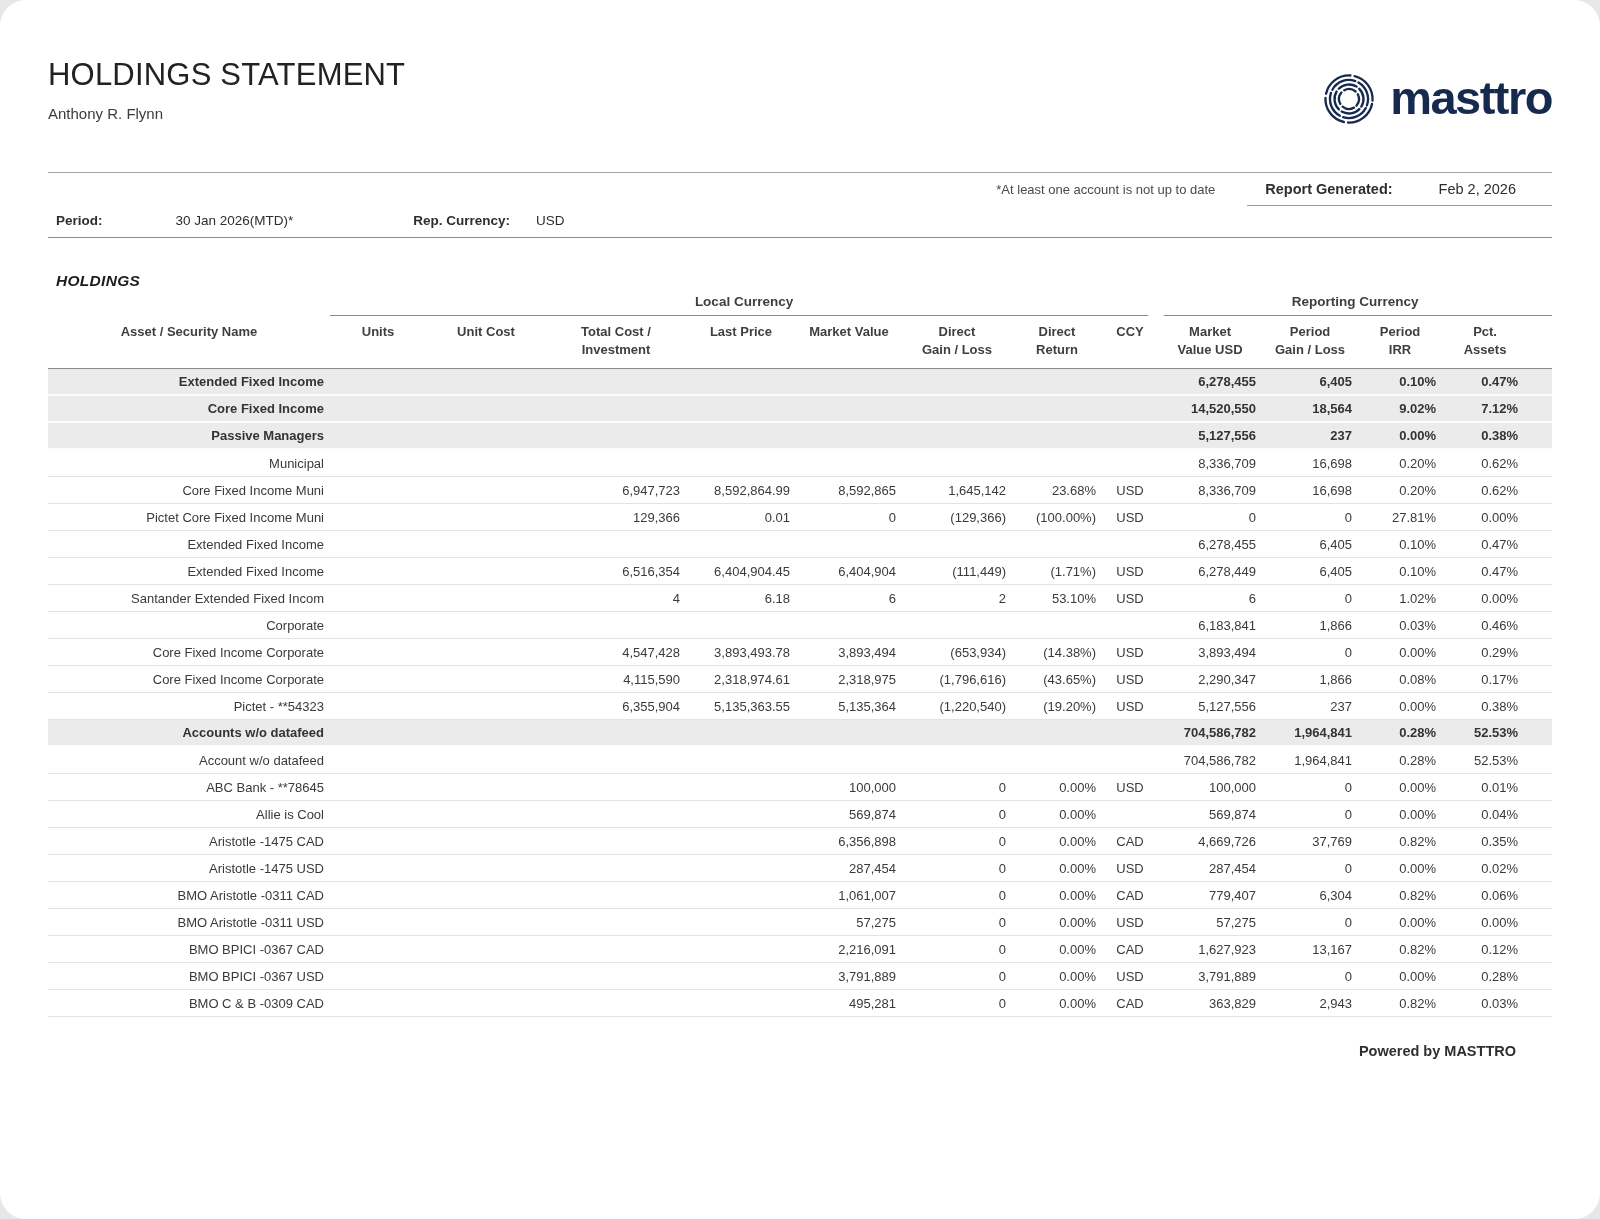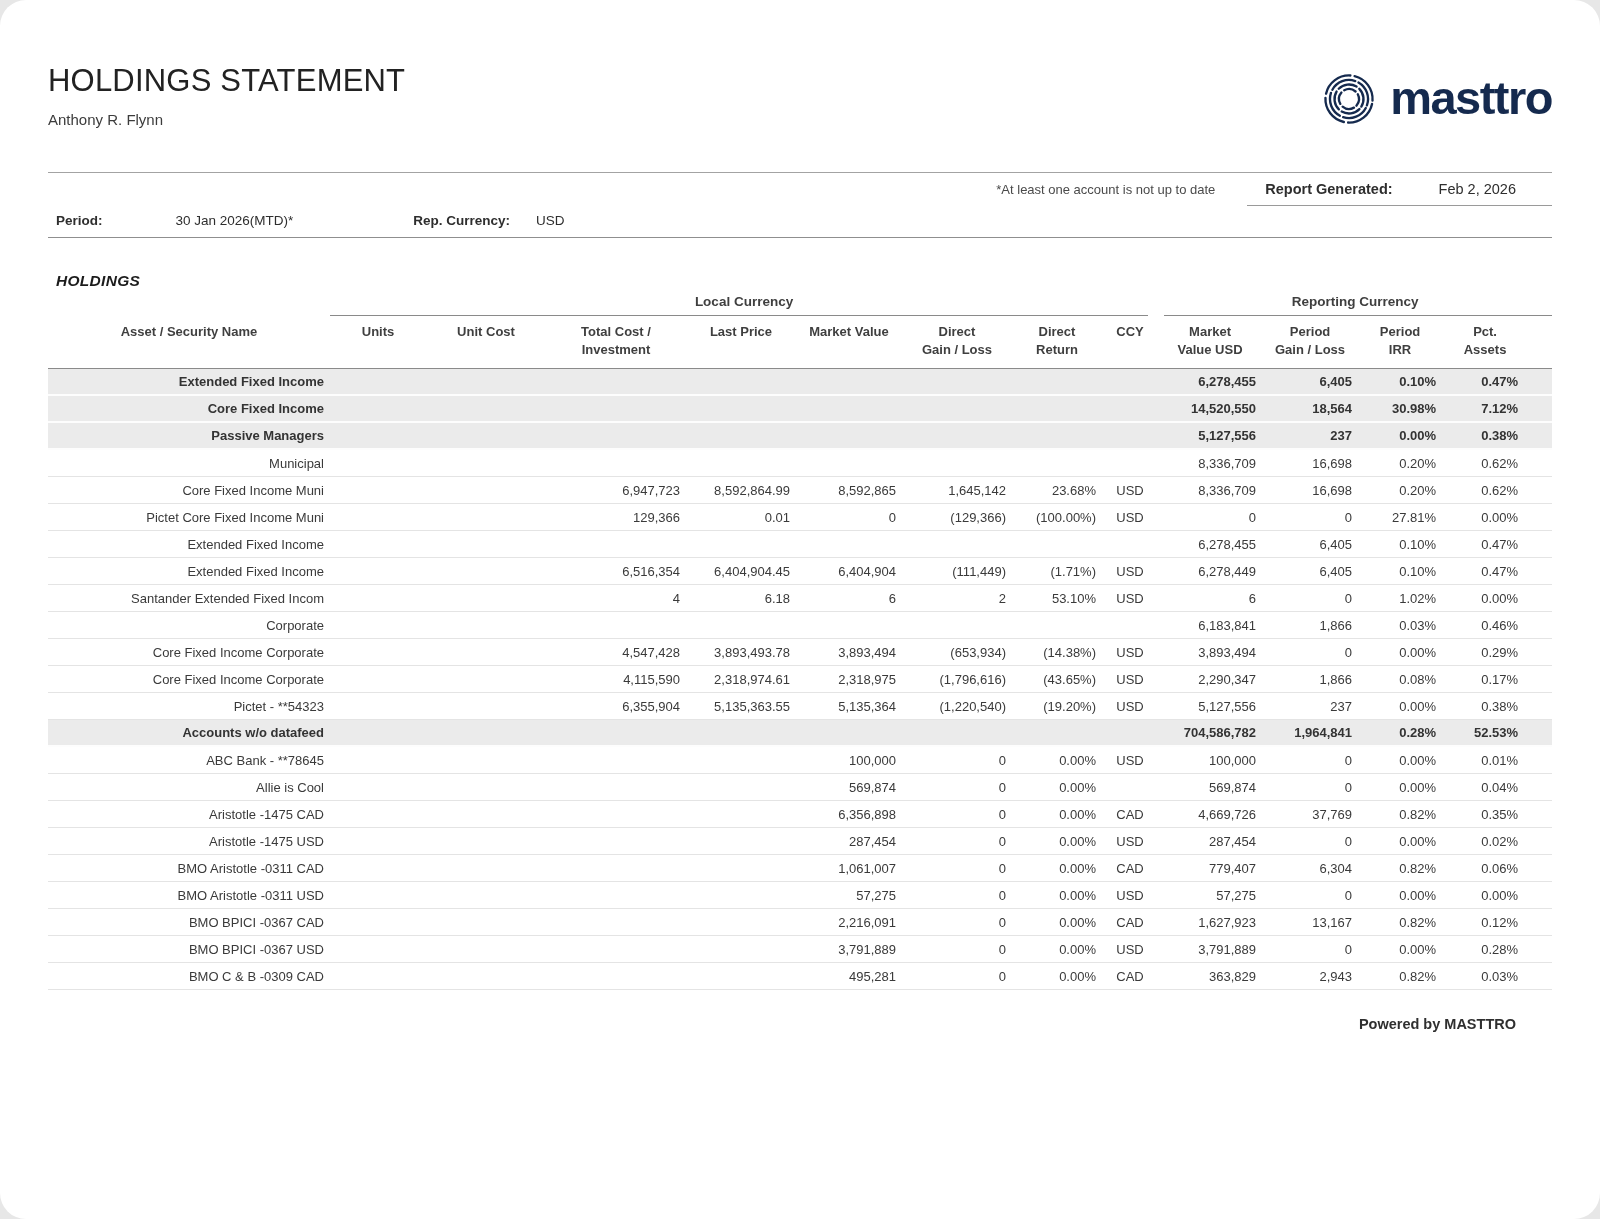--- a/index.html
+++ b/index.html
@@ -16,21 +16,21 @@
     border-radius: 26px;
     overflow: hidden;
     position: relative;
   }
   .content { padding: 0 48px; }
 
   
   .top {
     display: flex;
     justify-content: space-between;
-    align-items: flex-end;
+    align-items: flex-start;
     padding-top: 56px;
   }
   h1.title {
     margin: 0;
     font-size: 31px;
     font-weight: 400;
     color: #222222;
     letter-spacing: 0.2px;
     line-height: 1.2;
   }
@@ -278,21 +278,21 @@
             <td class="val col-units"></td>
             <td class="val col-unit_cost"></td>
             <td class="val col-total_cost"></td>
             <td class="val col-last_price"></td>
             <td class="val col-market_value"></td>
             <td class="val col-direct_gain_loss"></td>
             <td class="val col-direct_return"></td>
             <td class="val col-ccy"></td>
             <td class="val col-market_value_usd">14,520,550</td>
             <td class="val col-period_gain_loss">18,564</td>
-            <td class="val col-period_irr">30.98%</td>
+            <td class="val col-period_irr">9.02%</td>
             <td class="val col-pct_assets">7.12%</td>
           </tr>
           <tr class="level-0 group">
             <td class="name">Passive Managers</td>
             <td class="val col-units"></td>
             <td class="val col-unit_cost"></td>
             <td class="val col-total_cost"></td>
             <td class="val col-last_price"></td>
             <td class="val col-market_value"></td>
             <td class="val col-direct_gain_loss"></td>
@@ -461,20 +461,35 @@
             <td class="val col-last_price"></td>
             <td class="val col-market_value"></td>
             <td class="val col-direct_gain_loss"></td>
             <td class="val col-direct_return"></td>
             <td class="val col-ccy"></td>
             <td class="val col-market_value_usd">704,586,782</td>
             <td class="val col-period_gain_loss">1,964,841</td>
             <td class="val col-period_irr">0.28%</td>
             <td class="val col-pct_assets">52.53%</td>
           </tr>
+          <tr class="level-1">
+            <td class="name">Account w/o datafeed</td>
+            <td class="val col-units"></td>
+            <td class="val col-unit_cost"></td>
+            <td class="val col-total_cost"></td>
+            <td class="val col-last_price"></td>
+            <td class="val col-market_value"></td>
+            <td class="val col-direct_gain_loss"></td>
+            <td class="val col-direct_return"></td>
+            <td class="val col-ccy"></td>
+            <td class="val col-market_value_usd">704,586,782</td>
+            <td class="val col-period_gain_loss">1,964,841</td>
+            <td class="val col-period_irr">0.28%</td>
+            <td class="val col-pct_assets">52.53%</td>
+          </tr>
           <tr class="level-2">
             <td class="name">ABC Bank - **78645</td>
             <td class="val col-units"></td>
             <td class="val col-unit_cost"></td>
             <td class="val col-total_cost"></td>
             <td class="val col-last_price"></td>
             <td class="val col-market_value">100,000</td>
             <td class="val col-direct_gain_loss">0</td>
             <td class="val col-direct_return">0.00%</td>
             <td class="val col-ccy">USD</td>

